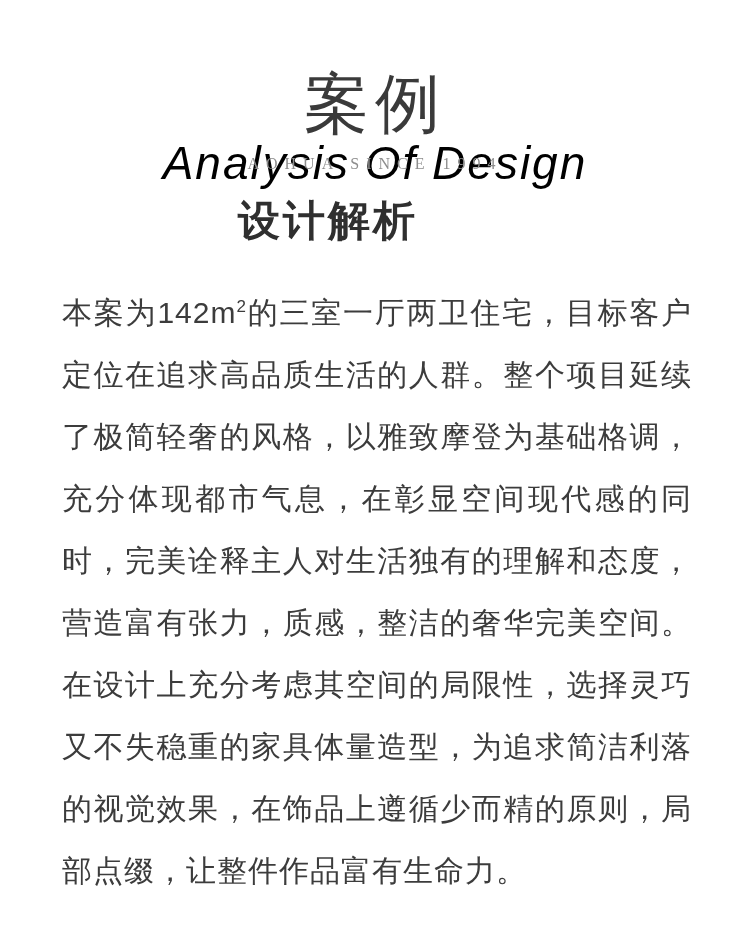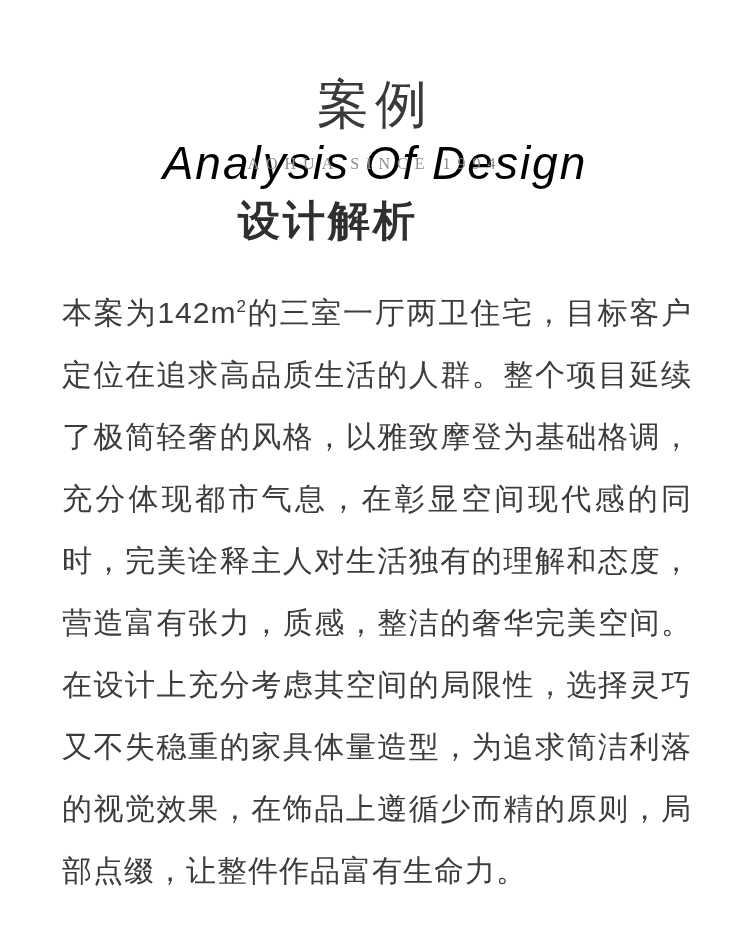--- a/index.html
+++ b/index.html
@@ -25,21 +25,21 @@
     position: relative;
     width: 750px;
     height: 268px;
   }
   .title-main {
     position: absolute;
     top: 74px;
     left: 0;
     width: 750px;
     text-align: center;
-    font-size: 52px;
+    font-size: 65px;
     line-height: 60px;
     letter-spacing: 6px;
     color: #3a3a3a;
     font-weight: 400;
     font-family: "Liberation Sans", sans-serif;
   }
   
   .script-line {
     position: absolute;
     top: 132px;

